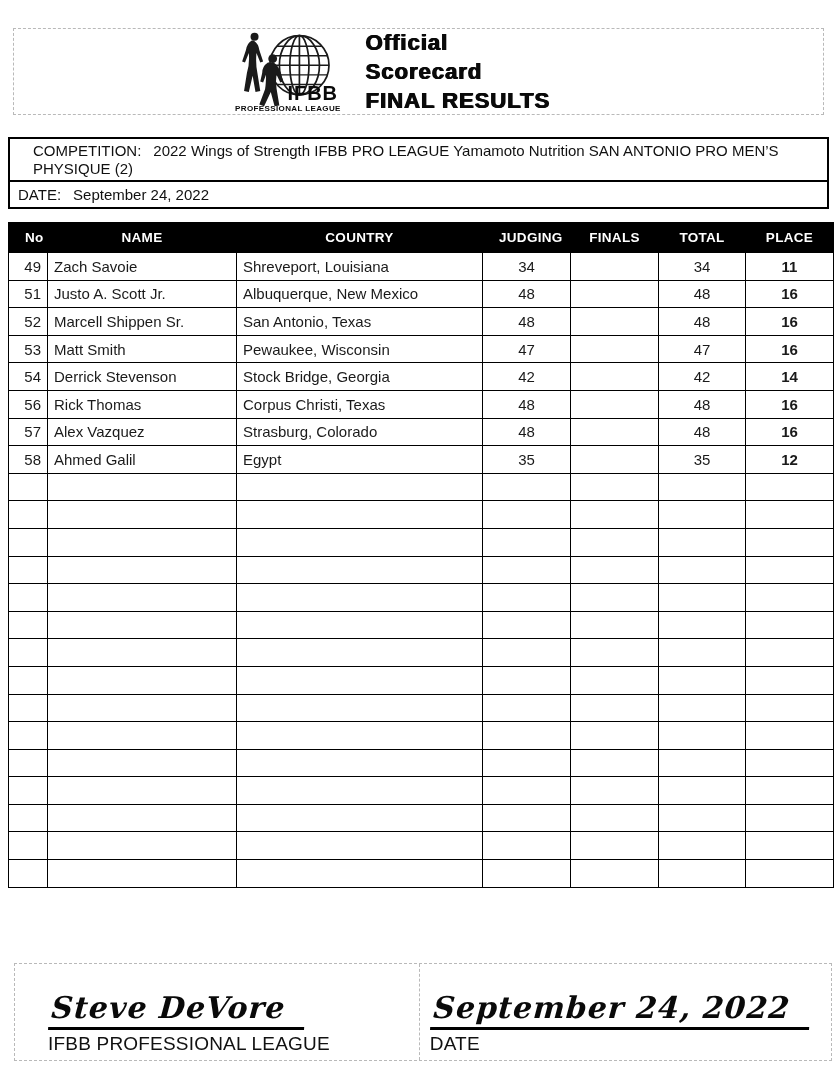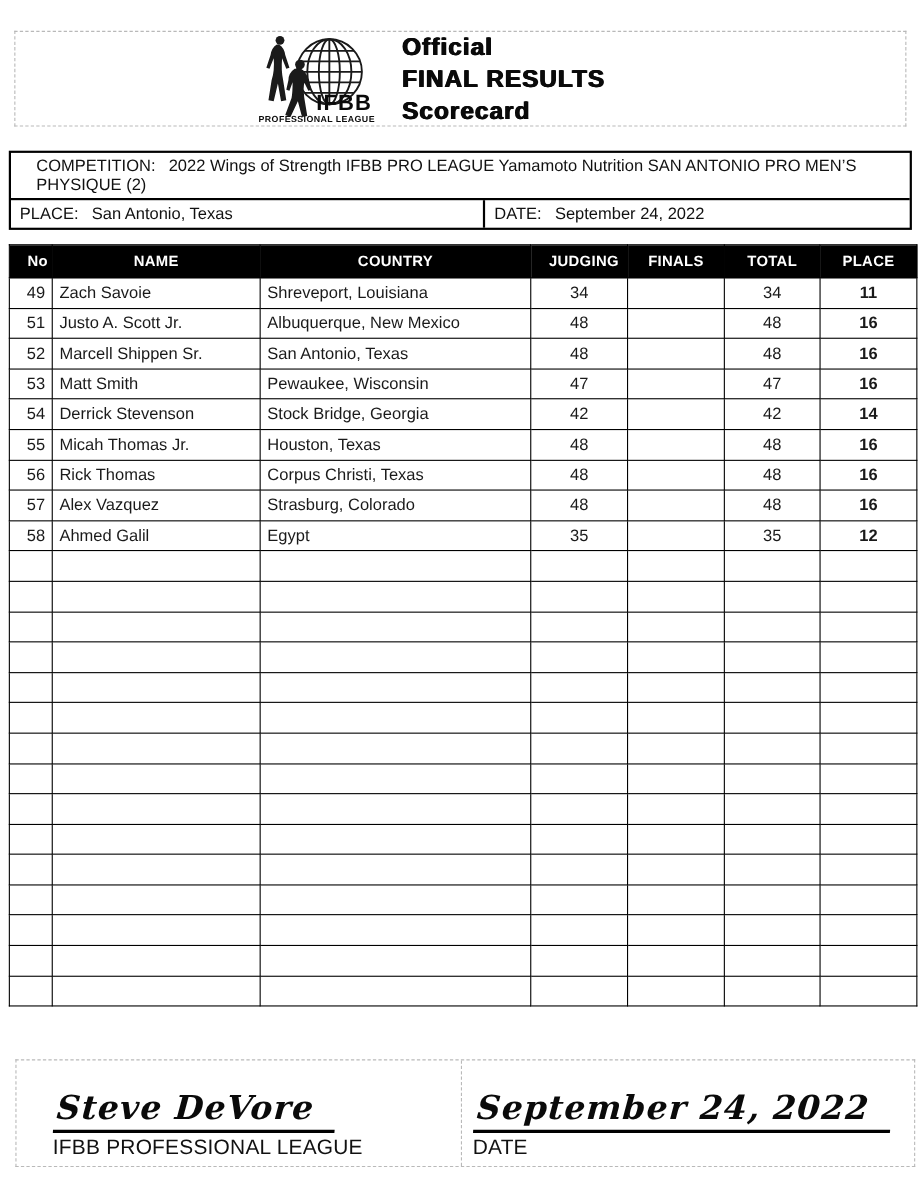--- a/index.html
+++ b/index.html
@@ -109,33 +109,30 @@
           <circle cx="50" cy="30" r="4.6"></circle>
           <path d="M45 34 q-6 4 -6 11 l-2 9 3 1 3 -8 q0 10 -1 15 l-6 16 5 2 7 -15 4 15 5 -1 -3 -18 q-1 -8 0 -14 l4 8 3 -1 -3 -10 q-2 -7 -7 -10 z"></path>
         </g>
 
         <text x="92" y="73" text-anchor="middle" font-family="Liberation Sans, sans-serif" font-size="21" font-weight="bold" fill="#0a0a0a" letter-spacing="1">IFBB</text>
         <text x="66" y="85" text-anchor="middle" font-family="Liberation Sans, sans-serif" font-size="8.4" font-weight="bold" fill="#0a0a0a" letter-spacing="0.4">PROFESSIONAL LEAGUE</text>
       </svg>
     </div>
     <div class="title-block">
       <div>Official</div>
+      <div>Scorecard</div>
       <div>FINAL RESULTS</div>
-      <div>Scorecard</div>
     </div>
   </div>
 
   <div class="comp-box">
     <div class="comp-row1">
       <span class="lbl">COMPETITION:</span><span>2022 Wings of Strength IFBB PRO LEAGUE Yamamoto Nutrition SAN ANTONIO PRO MEN’S PHYSIQUE (2)</span>
     </div>
     <div class="comp-row2">
-      <div class="comp-place">
-        <span class="lbl">PLACE:</span><span>San Antonio, Texas</span>
-      </div>
       <div class="comp-date">
         <span class="lbl">DATE:</span><span>September 24, 2022</span>
       </div>
     </div>
   </div>
 
   <table class="results">
     <colgroup>
       <col style="width:39px">
         <col style="width:189px">
@@ -196,29 +193,20 @@
         <tr>
           <td class="col-no">54</td>
           <td class="col-name">Derrick Stevenson</td>
           <td class="col-country">Stock Bridge, Georgia</td>
           <td class="col-judging">42</td>
           <td class="col-finals"></td>
           <td class="col-total">42</td>
           <td class="col-place">14</td>
         </tr>
         <tr>
-          <td class="col-no">55</td>
-          <td class="col-name">Micah Thomas Jr.</td>
-          <td class="col-country">Houston, Texas</td>
-          <td class="col-judging">48</td>
-          <td class="col-finals"></td>
-          <td class="col-total">48</td>
-          <td class="col-place">16</td>
-        </tr>
-        <tr>
           <td class="col-no">56</td>
           <td class="col-name">Rick Thomas</td>
           <td class="col-country">Corpus Christi, Texas</td>
           <td class="col-judging">48</td>
           <td class="col-finals"></td>
           <td class="col-total">48</td>
           <td class="col-place">16</td>
         </tr>
         <tr>
           <td class="col-no">57</td>

